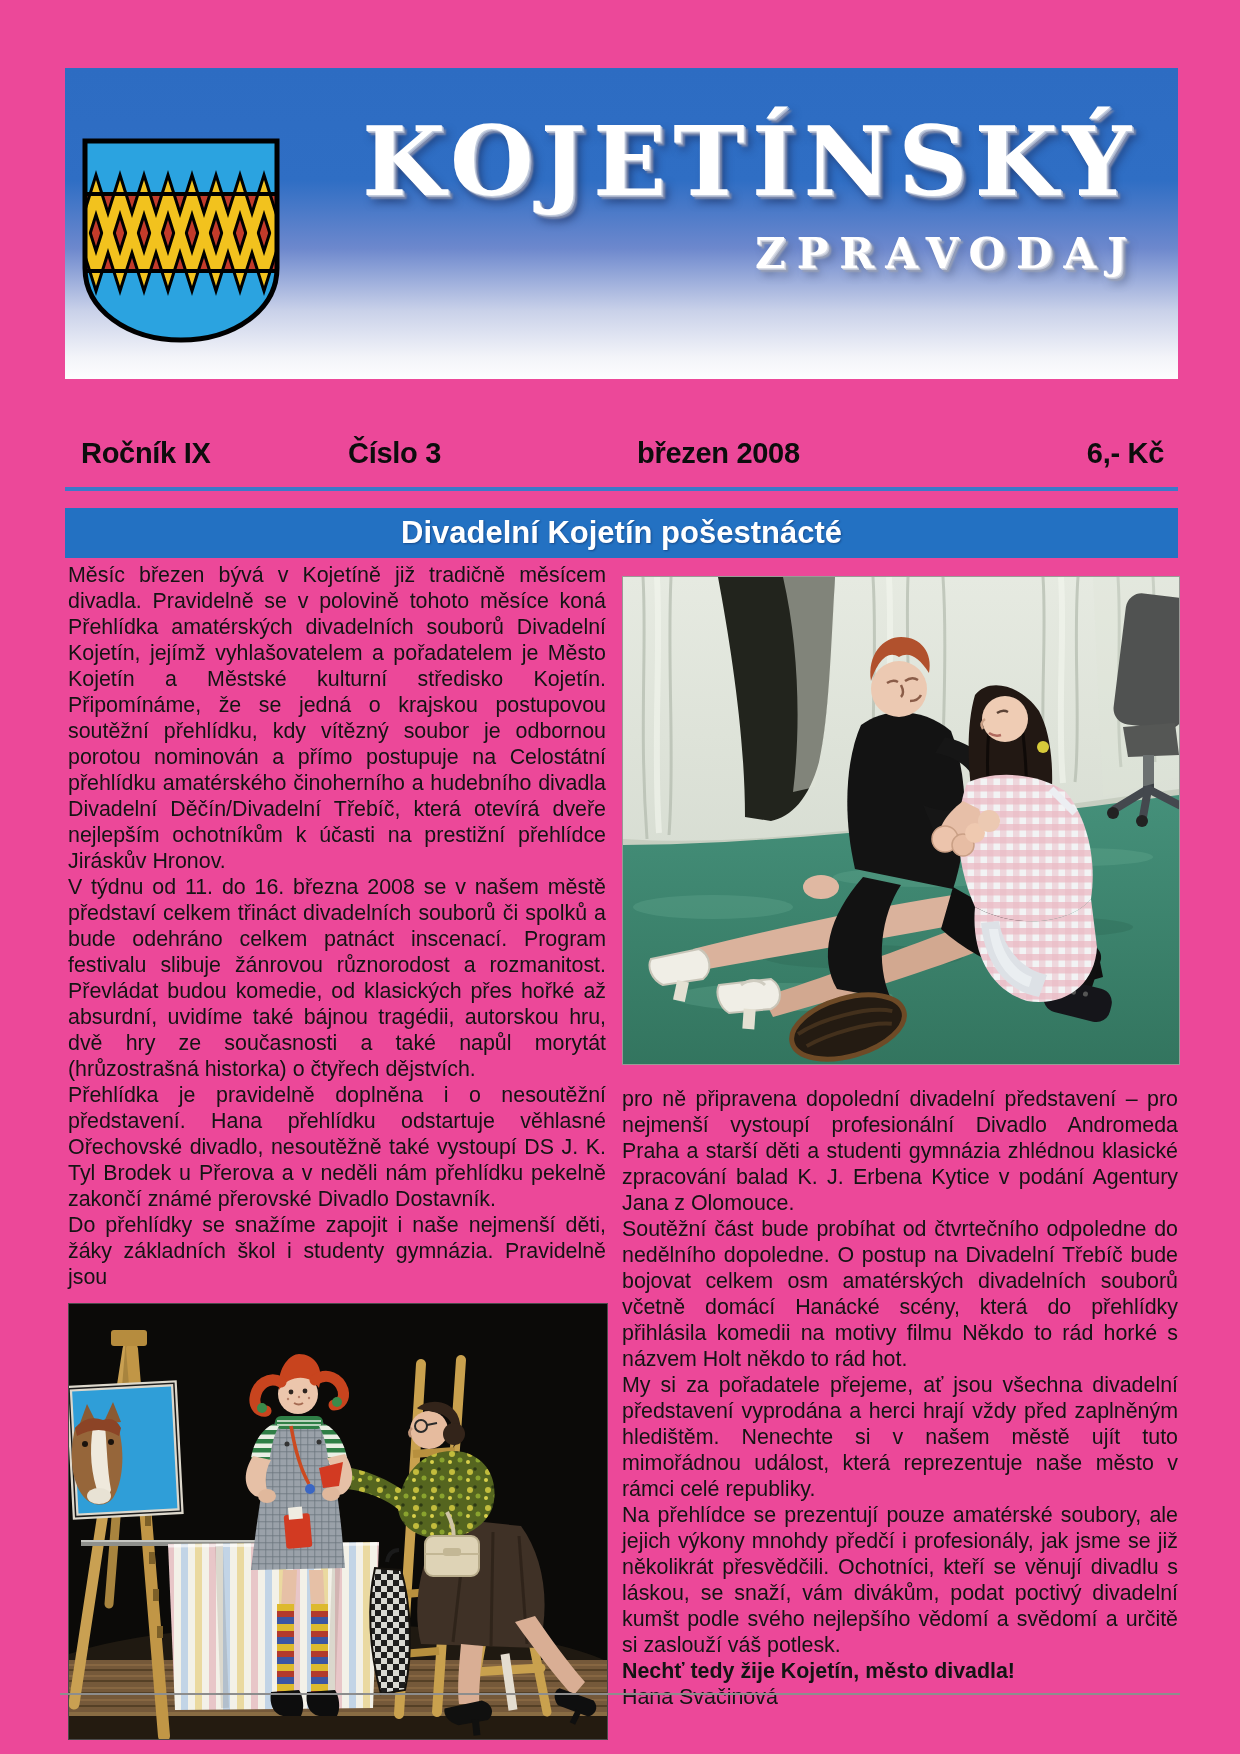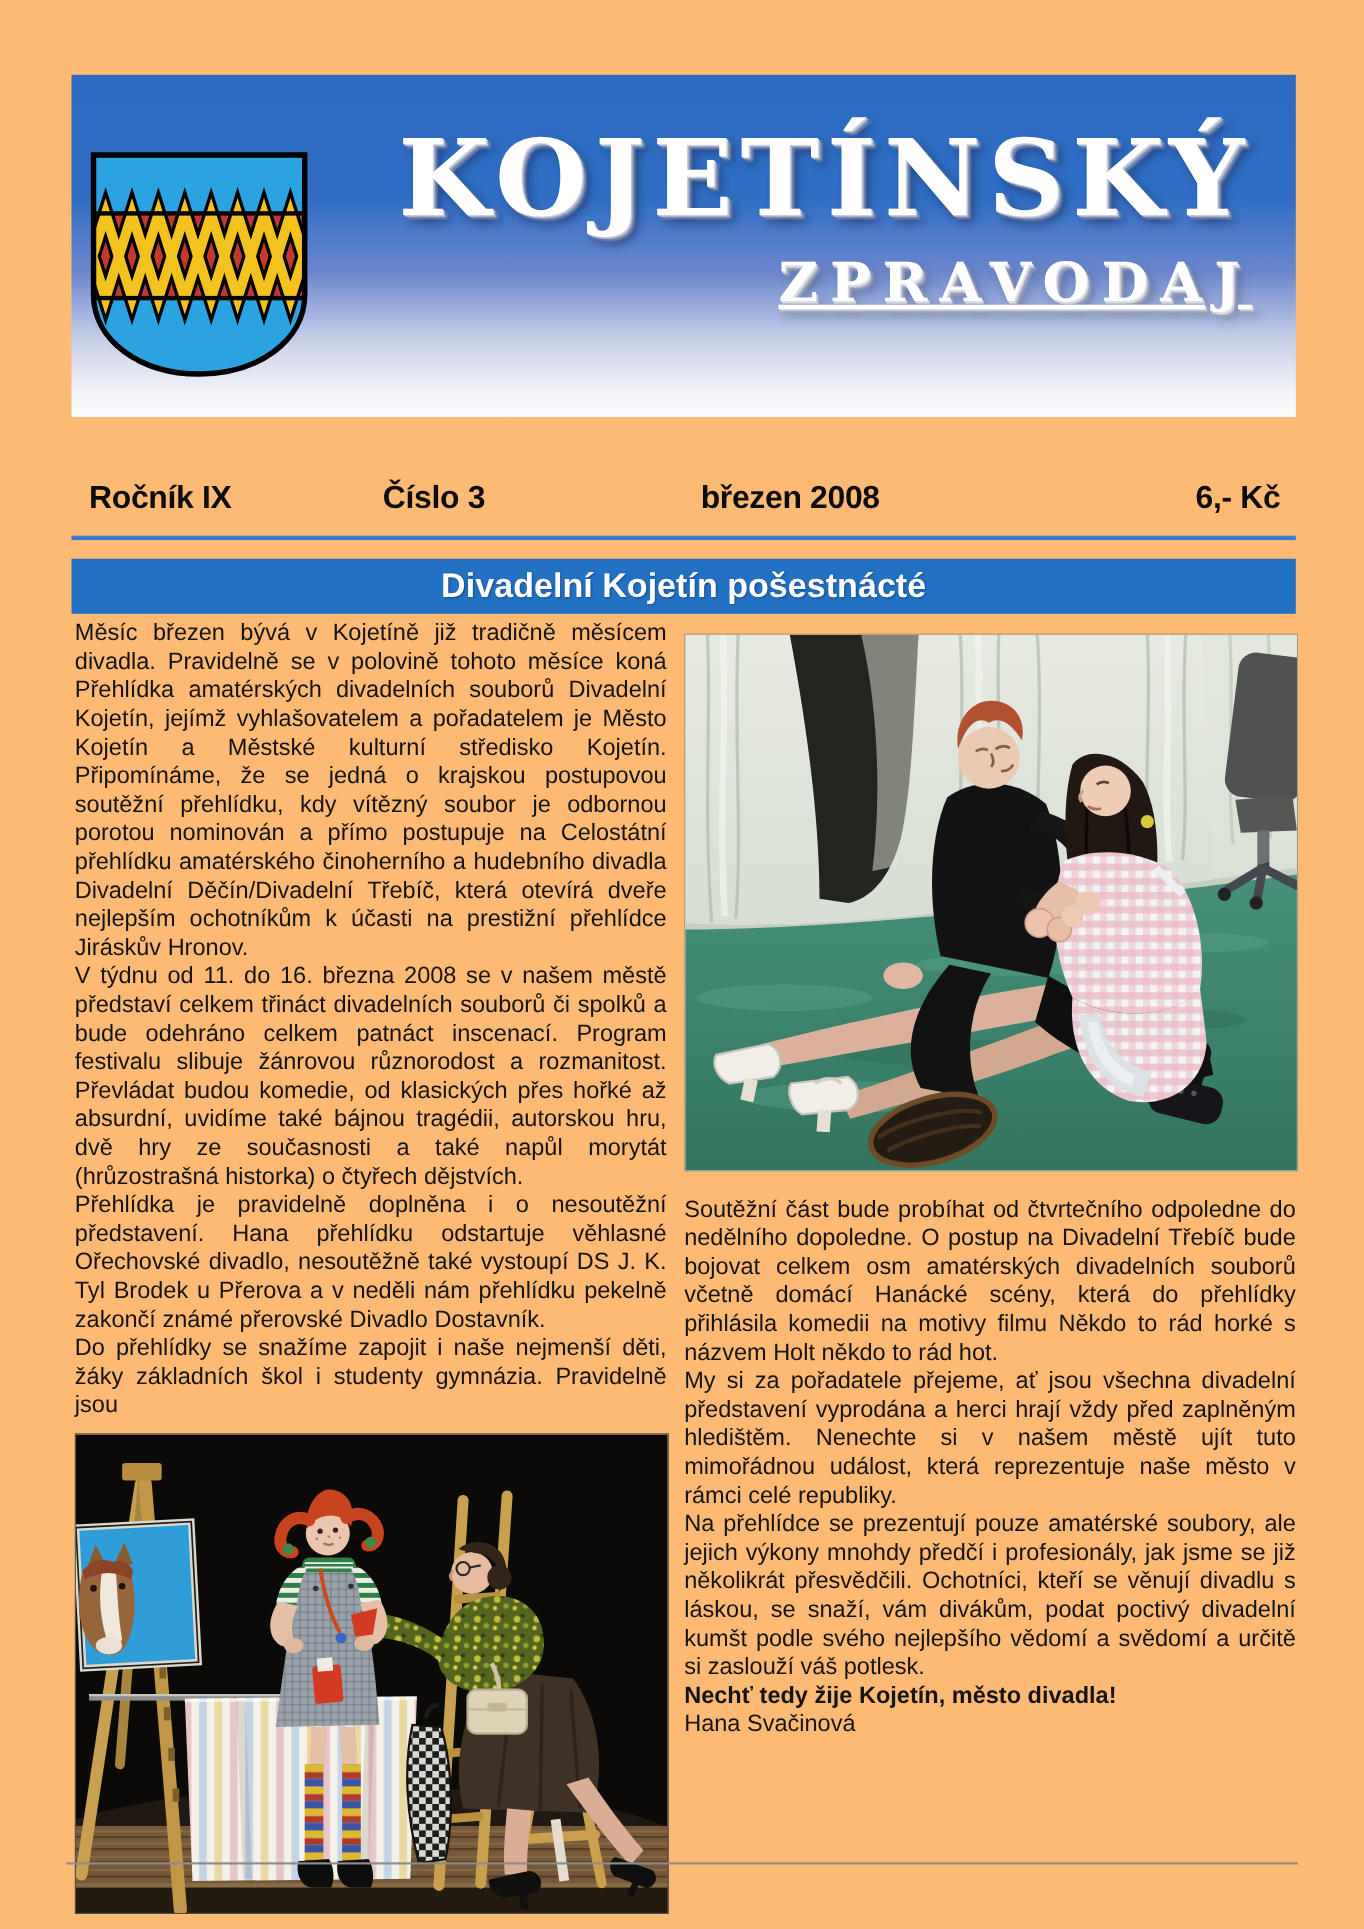--- a/index.html
+++ b/index.html
@@ -1,27 +1,27 @@
 <!DOCTYPE html>
 <html><head>
 <meta charset="utf-8">
 <style>
   html,body{margin:0;padding:0;background:#ffffff;}
-  #page{position:relative;width:1240px;height:1754px;background:#fdba74;overflow:hidden;
+  #page{position:relative;width:1240px;height:1754px;background:#ec4899;overflow:hidden;
         font-family:"Liberation Sans",sans-serif;color:#141414;}
 
   
   .header{position:absolute;left:65px;top:68px;width:1113px;height:311px;
           background:linear-gradient(180deg,#2d6cc2 0%,#2f6ec4 36%,#6d88cd 58%,#c9d1e9 78%,#f3f4f9 93%,#fdfdfe 100%);}
   .masthead{position:absolute;top:44px;right:40px;text-align:right;
             font-family:"DejaVu Serif",serif;font-weight:bold;color:#ffffff;}
   .masthead .line1{font-size:96px;line-height:1.05;letter-spacing:7px;
      text-shadow:1px 1px 0 #c5cede,2px 2px 0 #a9b4cd,4px 4px 2px #7d89ab,6px 7px 9px rgba(20,30,70,.55);}
-  .masthead .line2{font-size:49px;line-height:1;letter-spacing:11px;margin-top:20px;
-     text-shadow:1px 1px 0 #dadde6,2px 2px 0 #bfc5d4,4px 4px 2px #99a1b6,6px 7px 9px rgba(60,70,100,.45);text-decoration:underline;}
+  .masthead .line2{font-size:42px;line-height:1;letter-spacing:11px;margin-top:20px;
+     text-shadow:1px 1px 0 #dadde6,2px 2px 0 #bfc5d4,4px 4px 2px #99a1b6,6px 7px 9px rgba(60,70,100,.45);}
   .shield{position:absolute;left:17px;top:70px;}
 
   
   .issue-bar{position:absolute;left:65px;top:437px;width:1113px;height:38px;
              font-weight:bold;font-size:29px;letter-spacing:-.3px;color:#0d0d0d;}
   .issue-bar span{position:absolute;top:0;white-space:nowrap;}
   .issue-volume{left:16px;}
   .issue-number{left:283px;}
   .issue-date{left:572px;}
   .issue-price{right:14px;}
@@ -405,20 +405,21 @@
 
           <path d="M340,224 C322,238 312,254 318,266 C332,274 352,268 362,252 L356,232 Z" fill="#e7bfa8"></path>
           <circle cx="322" cy="262" r="13" fill="#ecc4ac" stroke="#caa086" stroke-width="1.5"></circle>
           <circle cx="340" cy="268" r="11" fill="#e7bda4" stroke="#caa086" stroke-width="1.5"></circle>
           <circle cx="352" cy="256" r="10" fill="#efc9b0"></circle>
           <circle cx="366" cy="244" r="11" fill="#ecc9b2"></circle>
         </g>
       </svg>
     </div>
 
+    <p>pro ně připravena dopolední divadelní představení – pro nejmenší vystoupí profesionální Divadlo Andromeda Praha a starší děti a studenti gymnázia zhlédnou klasické zpracování balad K. J. Erbena Kytice v podání Agentury Jana z Olomouce.</p>
     <p>Soutěžní část bude probíhat od čtvrtečního odpoledne do nedělního dopoledne. O postup na Divadelní Třebíč bude bojovat celkem osm amatérských divadelních souborů včetně domácí Hanácké scény, která do přehlídky přihlásila komedii na motivy filmu Někdo to rád horké s názvem Holt někdo to rád hot.</p>
     <p>My si za pořadatele přejeme, ať jsou všechna divadelní představení vyprodána a herci hrají vždy před zaplněným hledištěm. Nenechte si v našem městě ujít tuto mimořádnou událost, která reprezentuje naše město v rámci celé republiky.</p>
     <p>Na přehlídce se prezentují pouze amatérské soubory, ale jejich výkony mnohdy předčí i profesionály, jak jsme se již několikrát přesvědčili. Ochotníci, kteří se věnují divadlu s láskou, se snaží, vám divákům, podat poctivý divadelní kumšt podle svého nejlepšího vědomí a svědomí a určitě si zaslouží váš potlesk.</p>
     <p class="closing">Nechť tedy žije Kojetín, město divadla!</p>
     <p class="author">Hana Svačinová</p>
   </div>
 
   <div class="rule-bottom"></div>
 </div>
 

